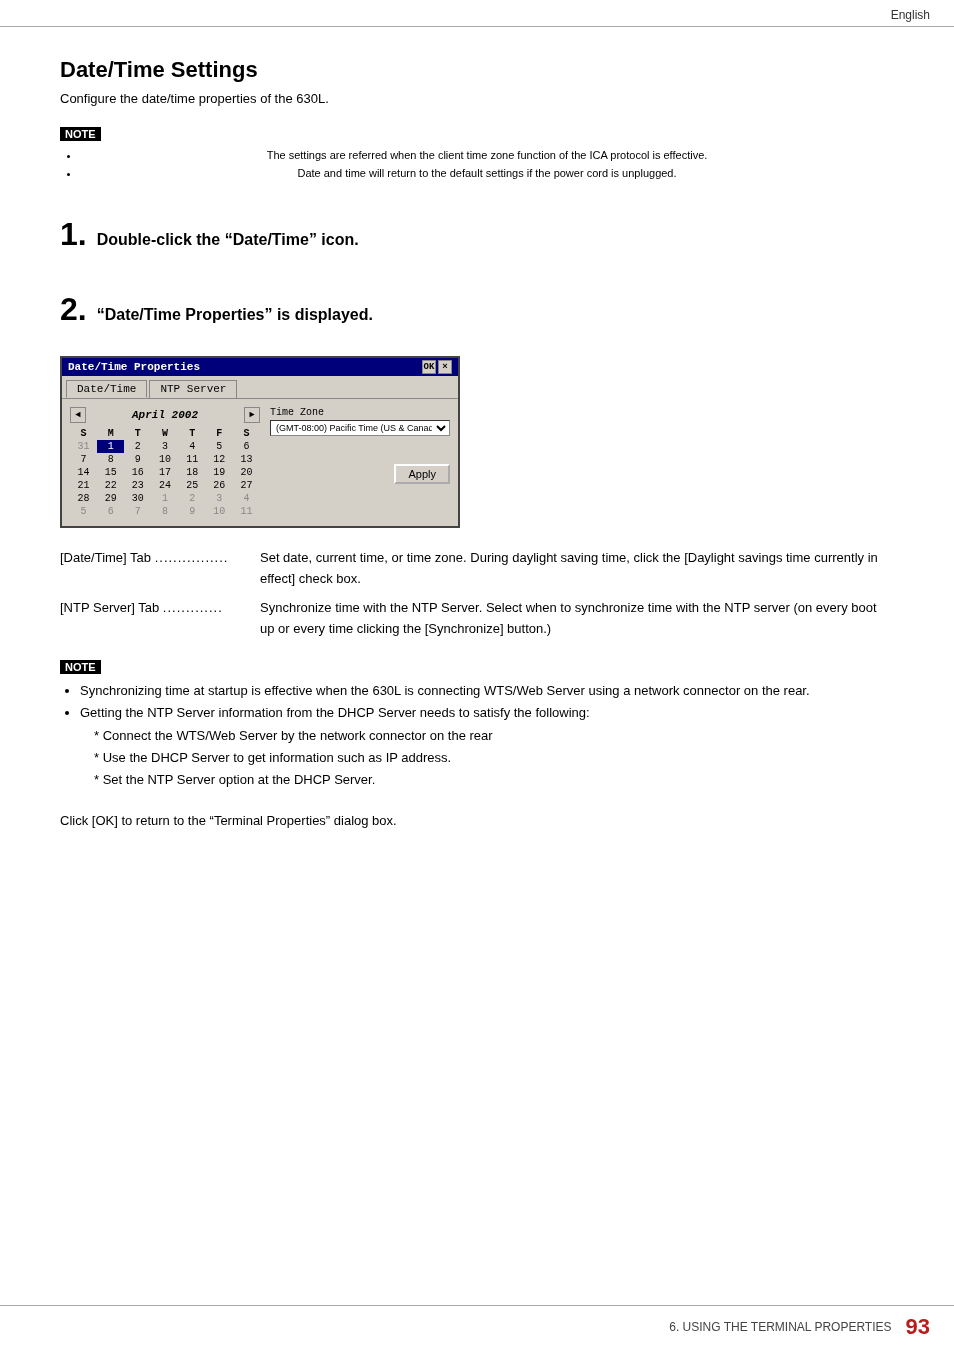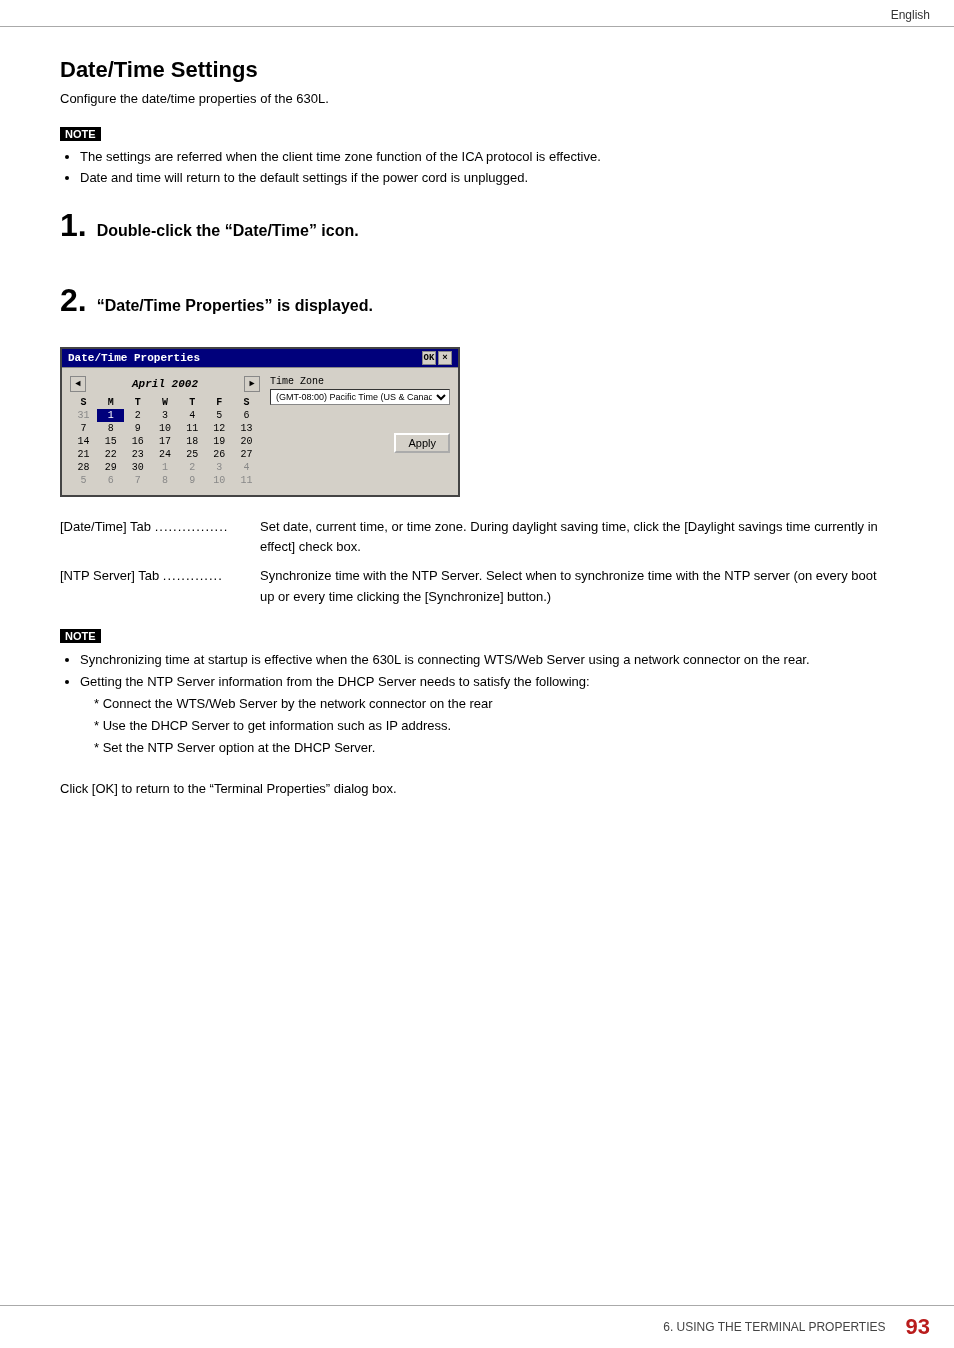--- a/index.html
+++ b/index.html
@@ -46,23 +46,24 @@
       color: #fff;
       font-size: 11px;
       font-weight: bold;
       padding: 1px 5px;
       margin-bottom: 6px;
     }
 
     .note-list {
       list-style: disc;
       margin-left: 20px;
-      margin-bottom: 8px;
-      font-size: 13px;
+      margin-bottom: 24px;
+      font-size: 11px;
       line-height: 1.6;
+      text-align: center;
     }
 
     .step-heading {
       font-size: 32px;
       font-weight: bold;
       margin-top: 10px;
       margin-bottom: 10px;
     }
 
     .step-text {
@@ -319,21 +320,21 @@
     .bottom-bar {
       position: absolute;
       bottom: 0;
       left: 0;
       right: 0;
       border-top: 1px solid #aaa;
       display: flex;
       justify-content: flex-end;
       align-items: center;
       padding: 8px 24px;
-      gap: 20px;
+      gap: 14px;
     }
 
     .bottom-bar-text {
       font-size: 12px;
       color: #444;
     }
 
     .bottom-bar-page {
       font-size: 22px;
       font-weight: bold;
@@ -371,20 +372,24 @@
   </div>
 
   <div class="dialog-wrapper">
     <div class="dialog-box">
       <div class="dialog-titlebar">
         <span>Date/Time Properties</span>
         <div class="dialog-titlebar-btns">
           <div class="dialog-titlebar-btn">OK</div>
           <div class="dialog-titlebar-btn">×</div>
         </div>
+      </div>
+      <div class="dialog-tabs">
+        <div class="dialog-tab active">Date/Time</div>
+        <div class="dialog-tab">NTP Server</div>
       </div>
       <div class="dialog-body">
         <div class="calendar-section">
           <div class="cal-nav">
             <div class="cal-nav-btn">◄</div>
             <span class="cal-month">April 2002</span>
             <div class="cal-nav-btn">►</div>
           </div>
           <table class="cal-grid">
             <thead>

